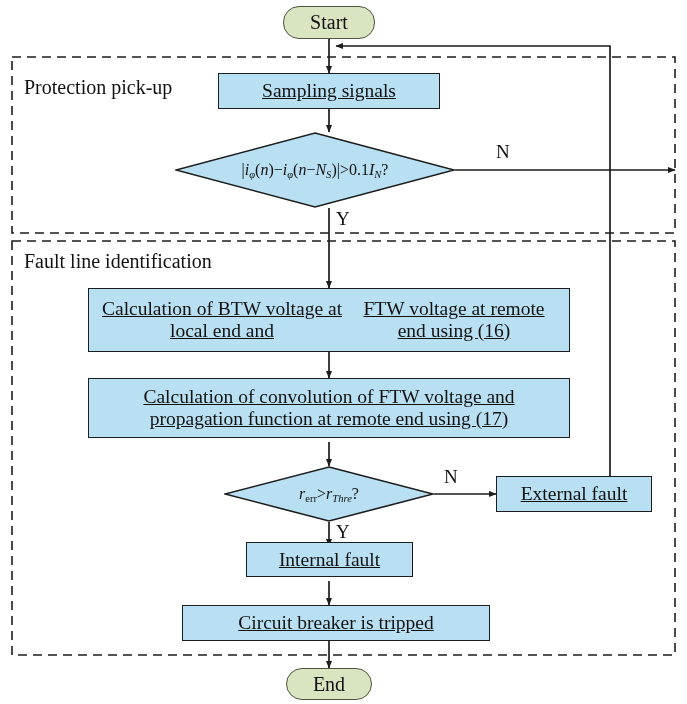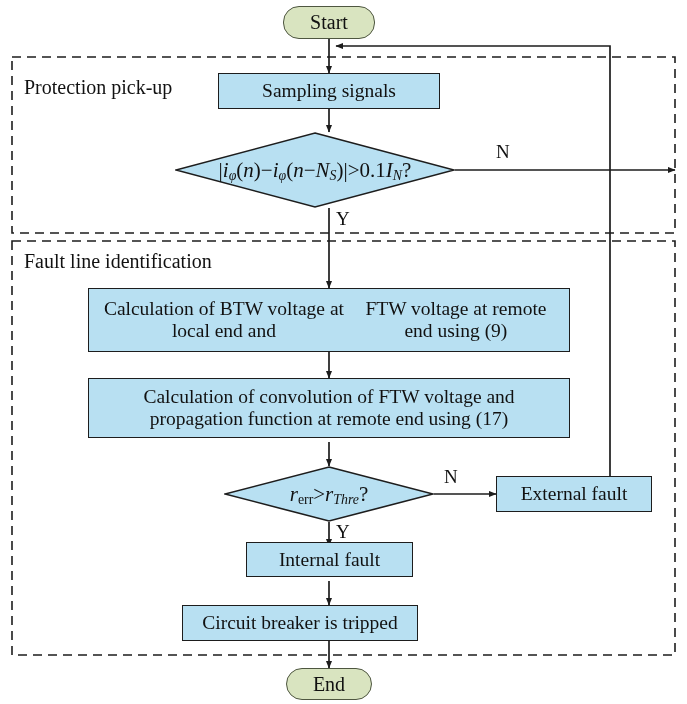--- a/index.html
+++ b/index.html
@@ -3,29 +3,29 @@
 <meta charset="utf-8">
 <style>
   html,body{margin:0;padding:0;background:#ffffff;}
   body{width:687px;height:704px;position:relative;
        font-family:"Liberation Serif","DejaVu Serif",serif;color:#111;}
   .canvas{position:absolute;left:0;top:0;width:687px;height:704px;}
   svg.wires{position:absolute;left:0;top:0;width:687px;height:704px;overflow:visible;}
 
   .node{position:absolute;box-sizing:border-box;display:flex;align-items:center;
         justify-content:center;text-align:center;line-height:1.12;}
-  .proc{background:#b8e0f2;border:1.4px solid #1d1d1d;font-size:19.5px;padding:2px 8px;}
+  .proc{background:#b8e0f2;border:1.4px solid #1d1d1d;font-size:19.5px;padding:2px 8px;text-decoration:underline;}
   .term{background:#d9e4c0;border:1.4px solid #4e5640;border-radius:16px;font-size:20px;}
   .sectlabel{position:absolute;font-size:20px;white-space:nowrap;}
   .branch{position:absolute;font-size:19px;}
 
   .diamond{position:absolute;}
   .diamond svg{position:absolute;left:0;top:0;}
   .diamond .dtext{position:absolute;left:0;top:0;width:100%;height:100%;
-      display:flex;align-items:center;justify-content:center;font-size:21px;}
+      display:flex;align-items:center;justify-content:center;font-size:16px;}
 
   .it{font-style:italic;}
   sub{font-size:0.66em;vertical-align:baseline;position:relative;top:0.28em;}
   .nosub{font-style:normal;}
 </style>
 </head>
 <body>
 
 <div class="canvas">
 
@@ -82,21 +82,21 @@
     <div class="dtext">
       <span>|<span class="it">i</span><sub class="it">φ</sub>(<span class="it">n</span>)−<span class="it">i</span><sub class="it">φ</sub>(<span class="it">n</span>−<span class="it">N</span><sub class="it">S</sub>)|&gt;0.1<span class="it">I</span><sub class="it">N</sub>?</span>
     </div>
   </div>
 
   <div class="branch" style="left:496px;top:141px;">N</div>
   <div class="branch" style="left:336px;top:208px;">Y</div>
 
   <div class="node proc" style="left:88px;top:288px;width:482px;height:64px;flex-direction:row;">
     <span>Calculation of BTW voltage at local end and</span>
-    <span>FTW voltage at remote end using (9)</span>
+    <span>FTW voltage at remote end using (16)</span>
   </div>
 
   <div class="node proc" style="left:88px;top:378px;width:482px;height:60px;flex-direction:column;align-items:center;">
     <span>Calculation of convolution of FTW voltage and</span>
     <span>propagation function at remote end using (17)</span>
   </div>
 
   <div class="diamond" style="left:224px;top:466px;width:210px;height:56px;text-decoration:underline;">
     <svg width="210" height="56">
       <polygon points="105,1 209,28 105,55 1,28" fill="#b8e0f2" stroke="#1d1d1d" stroke-width="1.6"></polygon>
@@ -110,21 +110,21 @@
   <div class="branch" style="left:336px;top:521px;">Y</div>
 
   <div class="node proc" style="left:496px;top:476px;width:156px;height:36px;">
     <span>External fault</span>
   </div>
 
   <div class="node proc" style="left:246px;top:542px;width:167px;height:35px;">
     <span>Internal fault</span>
   </div>
 
-  <div class="node proc" style="left:182px;top:605px;width:236px;height:36px;">
+  <div class="node proc" style="left:182px;top:605px;width:308px;height:36px;">
     <span>Circuit breaker is tripped</span>
   </div>
 
   <div class="node term" style="left:286px;top:668px;width:86px;height:32px;">
     <span>End</span>
   </div>
 
 </div>
 
 </body></html>

